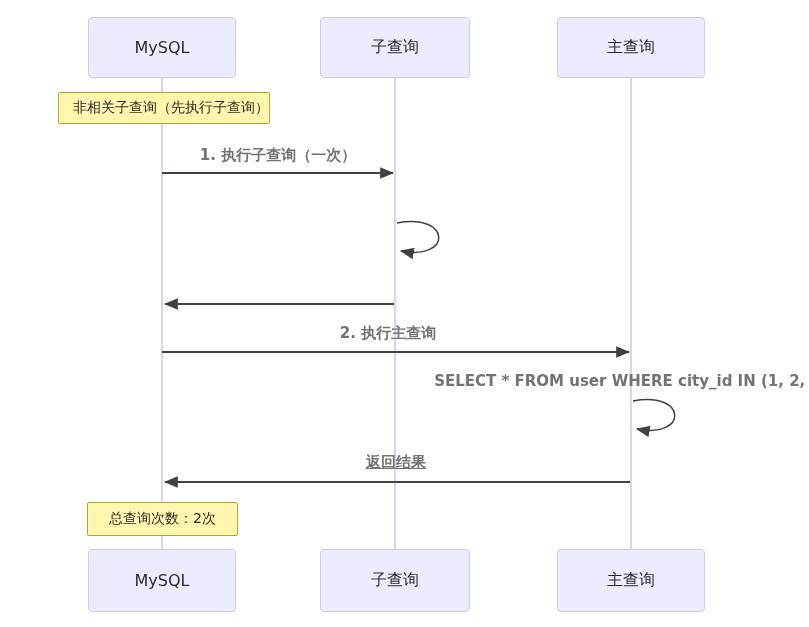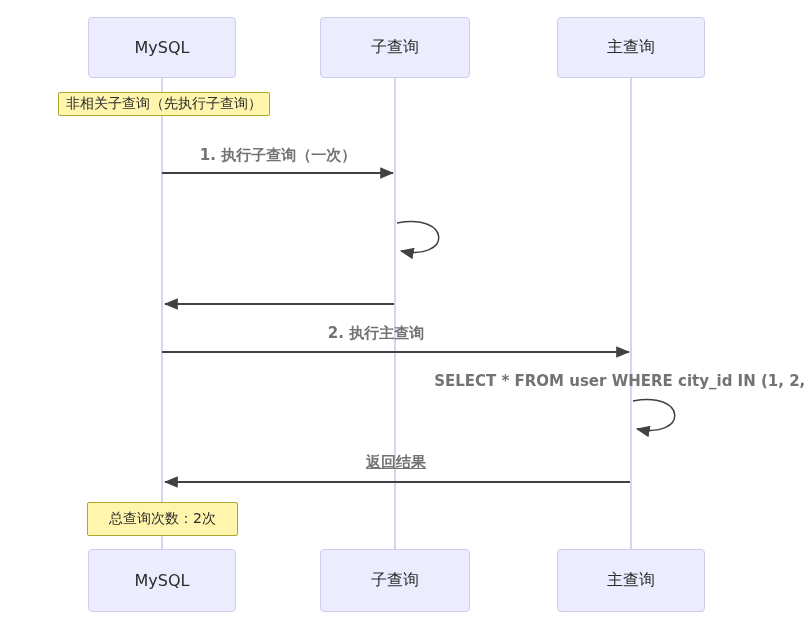--- a/index.html
+++ b/index.html
@@ -67,25 +67,25 @@
   <div class="actor" style="left:88px; top:549px; width:148px; height:63px;">
     <span>MySQL</span>
   </div>
   <div class="actor" style="left:320px; top:549px; width:150px; height:63px;">
     <span>子查询</span>
   </div>
   <div class="actor" style="left:557px; top:549px; width:148px; height:63px;">
     <span>主查询</span>
   </div>
 
-  <div class="note" style="left:58px; top:92px; width:212px; height:24px;">
+  <div class="note" style="left:58px; top:92px; width:212px; height:32px;justify-content:flex-end;">
     <span>非相关子查询（先执行子查询）</span>
   </div>
   <div class="note" style="left:87px; top:494px; width:151px; height:34px;margin-top:8px;">
     <span>总查询次数：2次</span>
   </div>
 
   <div class="msg" style="left:278px; top:146px;">1. 执行子查询（一次）</div>
-  <div class="msg" style="left:376px; top:324px;">2. 执行主查询</div>
+  <div class="msg" style="left:388px; top:324px;">2. 执行主查询</div>
   <div class="msg" style="left:631px; top:372px;">SELECT * FROM user WHERE city_id IN (1, 2, 3)</div>
   <div class="msg" style="left:396px; top:453px;text-decoration:underline;">返回结果</div>
 
 </div>
 
 </body></html>

